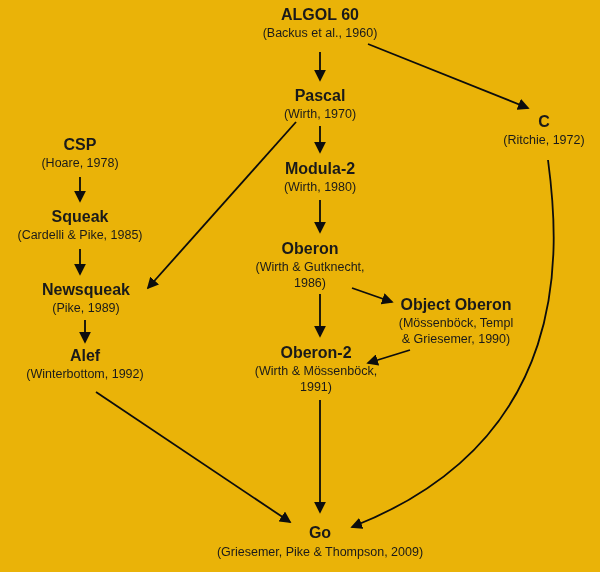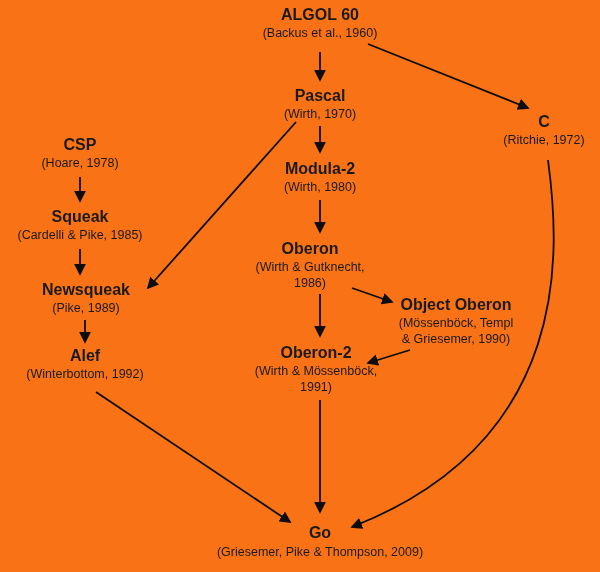--- a/index.html
+++ b/index.html
@@ -3,21 +3,21 @@
 <meta charset="utf-8">
 <style>
   html, body {
     margin: 0;
     padding: 0;
     background: #ffffff;
   }
   .stage {
     width: 600px;
     height: 572px;
-    background: #f97316;
+    background: #eab308;
     position: relative;
     overflow: hidden;
   }
   svg text {
     font-family: "Liberation Sans", "DejaVu Sans", sans-serif;
     fill: #1a1a1a;
   }
   .node-label {
     font-size: 16px;
     font-weight: 600;

